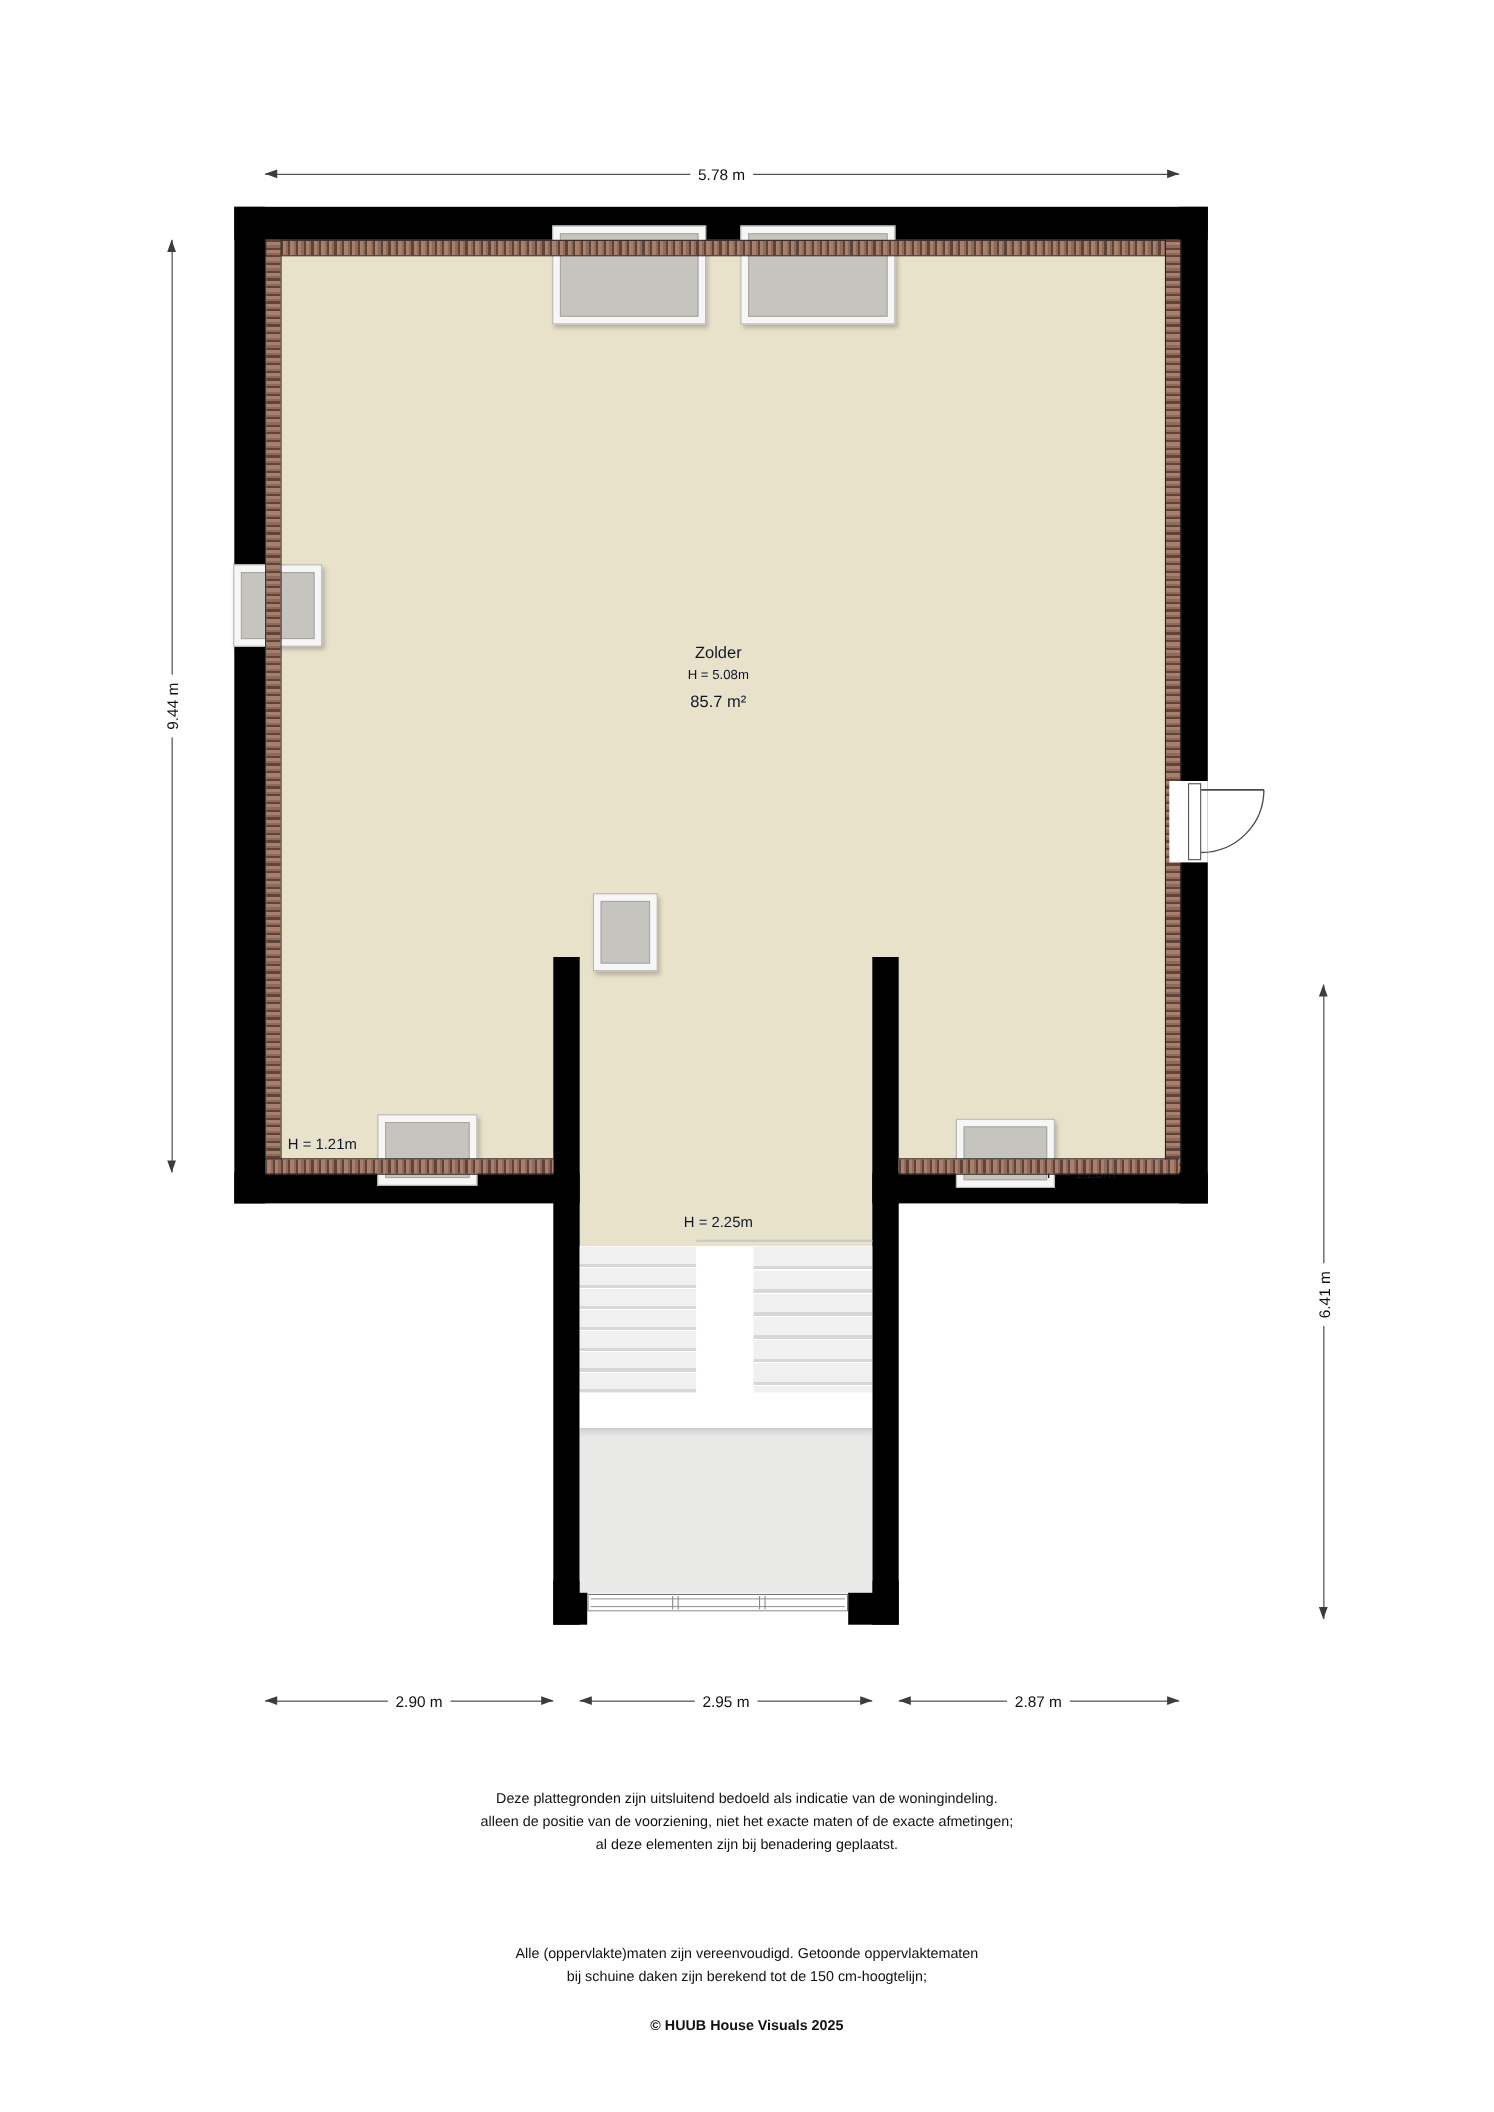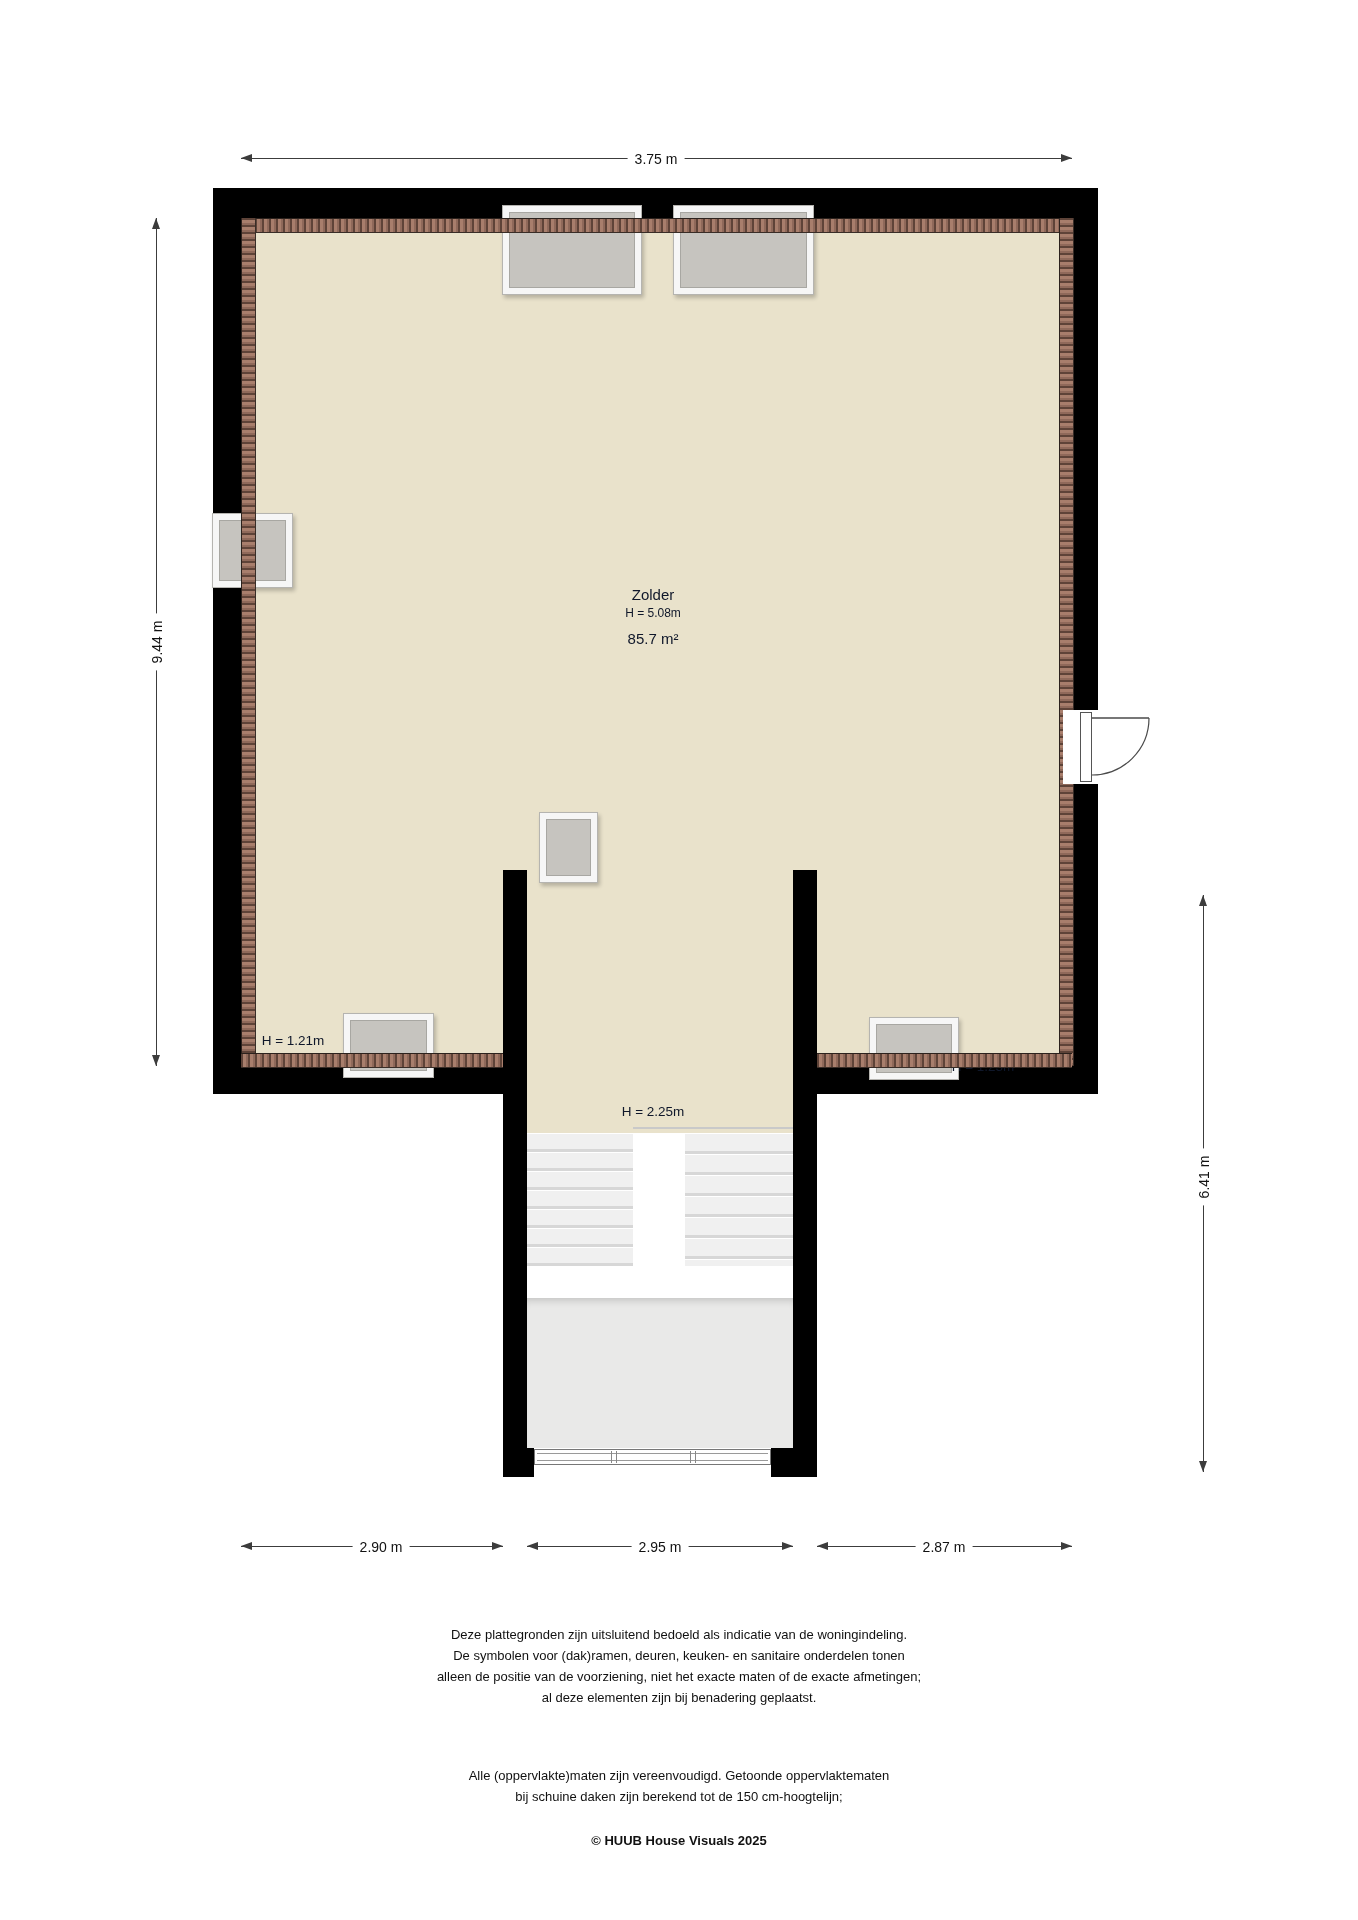--- a/index.html
+++ b/index.html
@@ -177,21 +177,21 @@
   <div class="lbl" id="room-name">Zolder</div>
   <div class="lbl" id="room-h">H = 5.08m</div>
   <div class="lbl" id="room-area">85.7 m²</div>
   <div class="lbl" id="h-left">H = 1.21m</div>
   <div class="lbl" id="h-right">H = 1.23m</div>
   <div class="lbl" id="h-mid">H = 2.25m</div>
 
   <div class="dimline h" id="dim-top-line"></div>
   <div class="arr l" style="left:241px;top:154px;"></div>
   <div class="arr r" style="left:1061px;top:154px;"></div>
-  <div class="dim-label" id="dim-top-label">3.75 m</div>
+  <div class="dim-label" id="dim-top-label">5.78 m</div>
 
   <div class="dimline v" id="dim-left-line"></div>
   <div class="arr u" style="left:152px;top:218px;"></div>
   <div class="arr d" style="left:152px;top:1055px;"></div>
   <div class="dim-label vert" id="dim-left-label">9.44 m</div>
 
   <div class="dimline v" id="dim-right-line"></div>
   <div class="arr u" style="left:1199px;top:895px;"></div>
   <div class="arr d" style="left:1199px;top:1461px;"></div>
   <div class="dim-label vert" id="dim-right-label">6.41 m</div>
@@ -206,21 +206,20 @@
   <div class="arr r" style="left:782px;top:1542px;"></div>
   <div class="dim-label" id="dim-b2-label">2.95 m</div>
 
   <div class="dimline h" id="dim-b3-line"></div>
   <div class="arr l" style="left:817px;top:1542px;"></div>
   <div class="arr r" style="left:1061px;top:1542px;"></div>
   <div class="dim-label" id="dim-b3-label">2.87 m</div>
 
   <div class="footer-block" id="footer-1">
     <div>Deze plattegronden zijn uitsluitend bedoeld als indicatie van de woningindeling.</div>
-    <div>De symbolen voor (dak)ramen, deuren, keuken- en sanitaire onderdelen tonen</div>
     <div>alleen de positie van de voorziening, niet het exacte maten of de exacte afmetingen;</div>
     <div>al deze elementen zijn bij benadering geplaatst.</div>
   </div>
   <div class="footer-block" id="footer-2">
     <div>Alle (oppervlakte)maten zijn vereenvoudigd. Getoonde oppervlaktematen</div>
     <div>bij schuine daken zijn berekend tot de 150 cm-hoogtelijn;</div>
   </div>
   <div class="footer-block" id="footer-copyright">© HUUB House Visuals 2025</div>
 
 </div>

